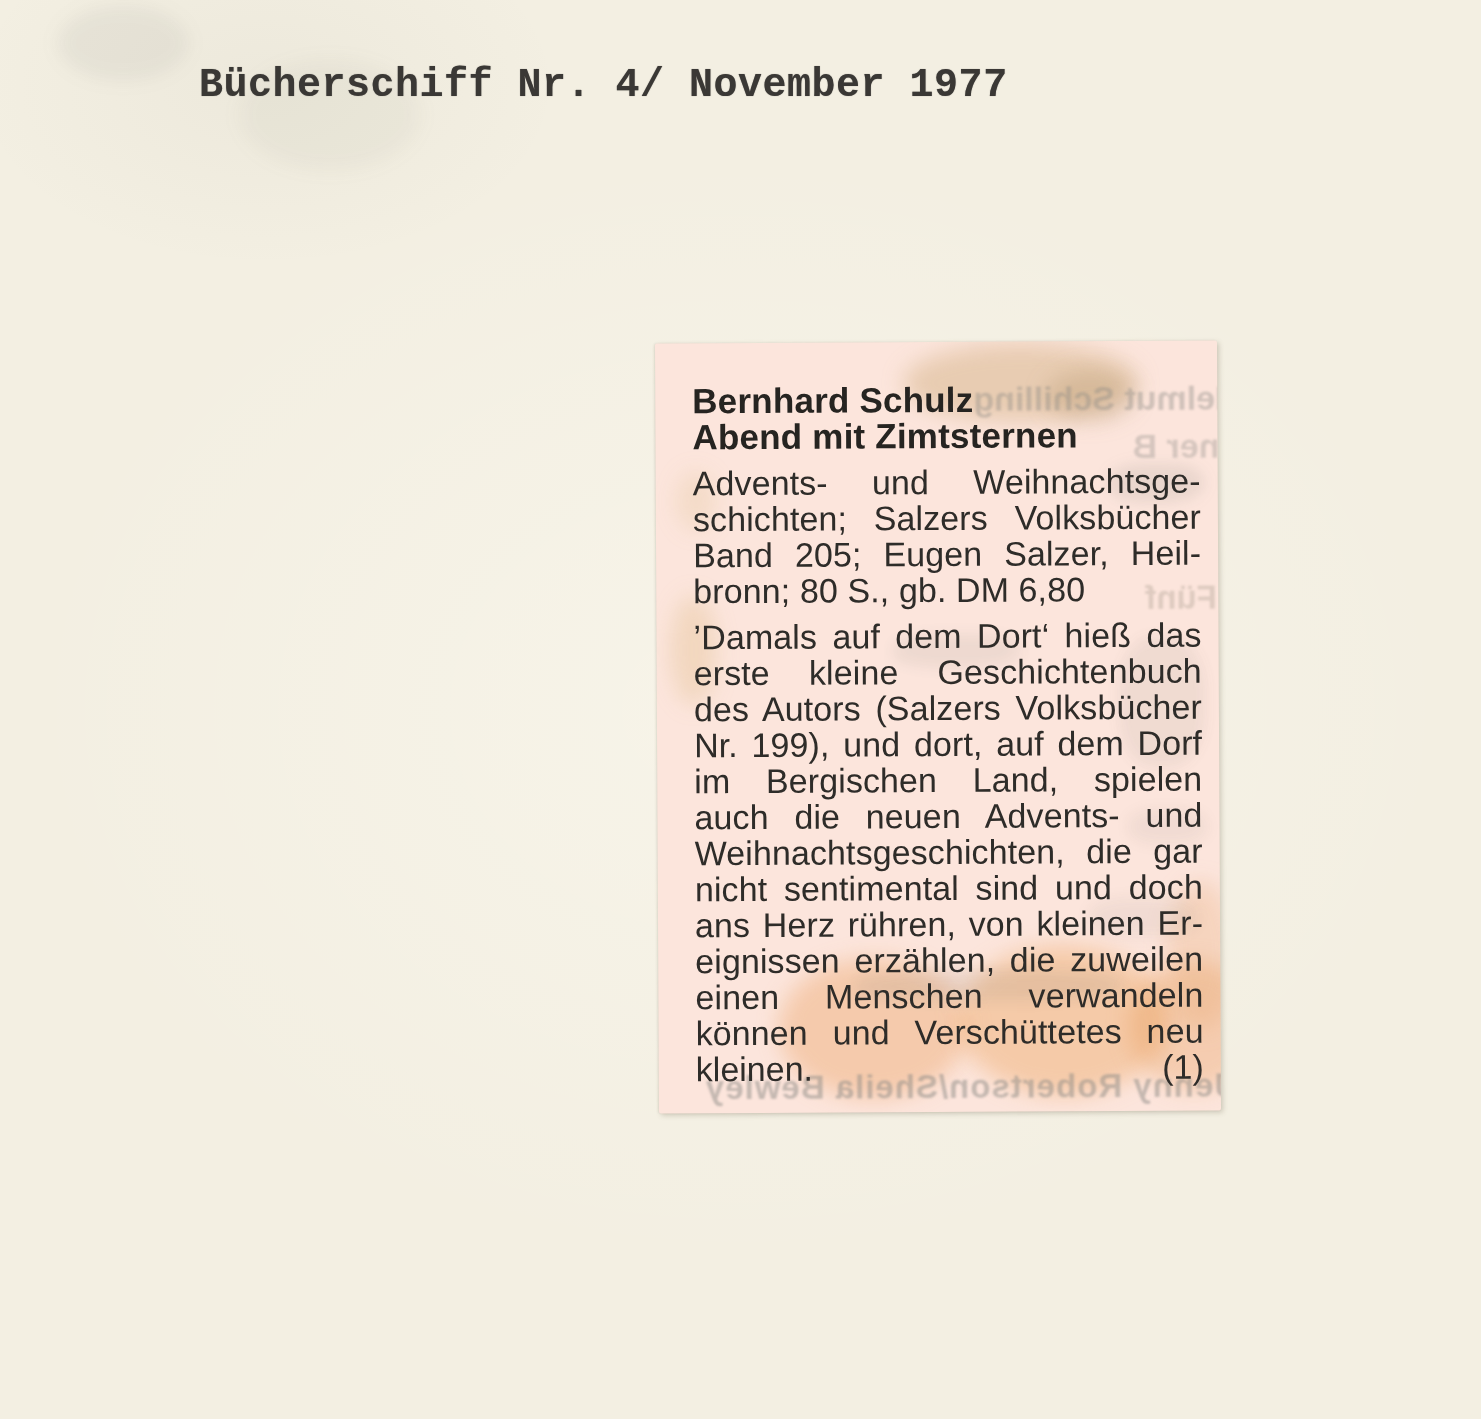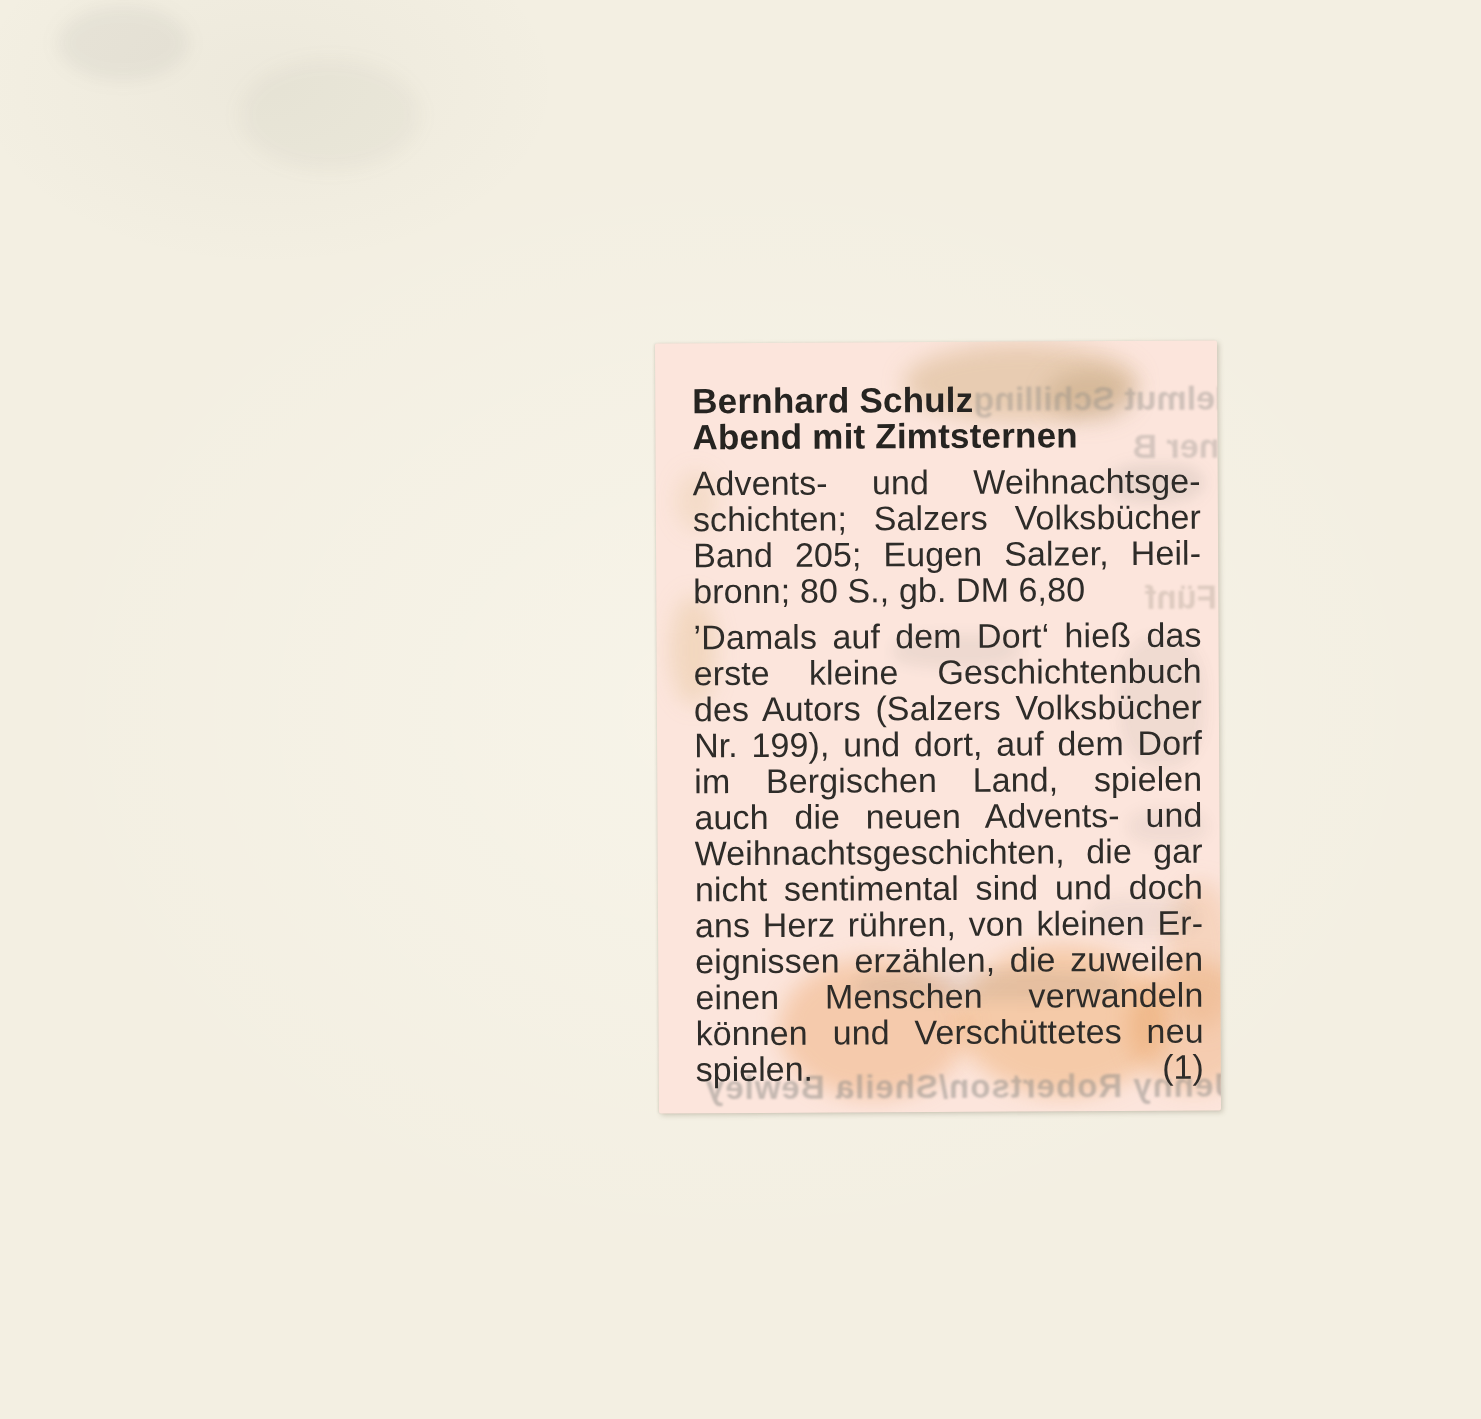--- a/index.html
+++ b/index.html
@@ -101,20 +101,21 @@
   }
 </style>
 </head>
 <body>
 
 <div class="page">
 
   <div class="smudge smudge-topleft"></div>
   <div class="smudge smudge-header"></div>
 
+  <div class="typewriter-header">Bücherschiff Nr. 4/ November 1977</div>
 
   <div class="clipping">
 
     <div class="stain stain-top"></div>
     <div class="stain stain-top2"></div>
     <div class="stain stain-left"></div>
     <div class="stain stain-left2"></div>
     <div class="stain stain-b1"></div>
     <div class="stain stain-b2"></div>
     <div class="stain stain-b3"></div>
@@ -150,21 +151,21 @@
         <div class="bodyline">Nr. 199), und dort, auf dem Dorf</div>
         <div class="bodyline">im Bergischen Land, spielen</div>
         <div class="bodyline">auch die neuen Advents- und</div>
         <div class="bodyline">Weihnachtsgeschichten, die gar</div>
         <div class="bodyline">nicht sentimental sind und doch</div>
         <div class="bodyline">ans Herz rühren, von kleinen Er-</div>
         <div class="bodyline">eignissen erzählen, die zuweilen</div>
         <div class="bodyline">einen Menschen verwandeln</div>
         <div class="bodyline">können und Verschüttetes neu</div>
         <div class="lastline">
-          <span>spielen.</span>
+          <span>kleinen.</span>
           <span>(1)</span>
         </div>
       </div>
 
     </div>
   </div>
 
 </div>
 
 </body></html>

